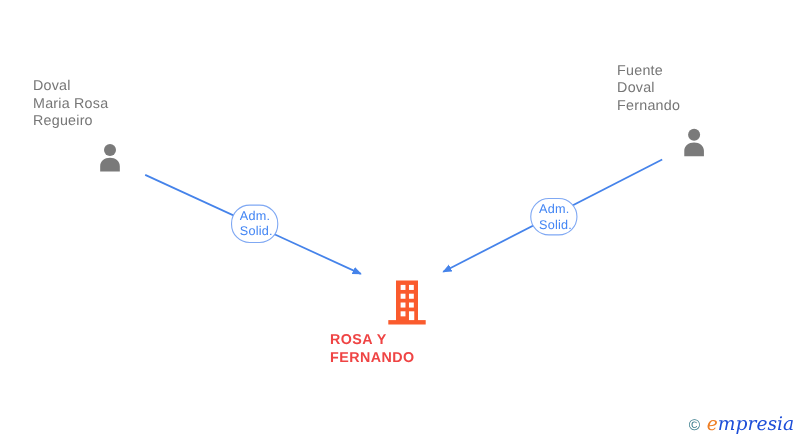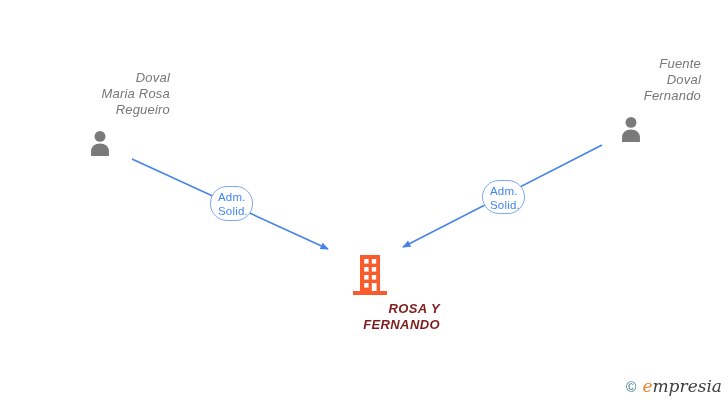--- a/index.html
+++ b/index.html
@@ -1,29 +1,29 @@
 <!DOCTYPE html>
 <html><head>
 <meta charset="utf-8">
 <style>
   html,body{margin:0;padding:0;background:#ffffff;}
   .stage{
     position:relative;width:728px;height:400px;background:#ffffff;overflow:hidden;
     font-family:"Liberation Sans","DejaVu Sans",sans-serif;
   }
   .edges{position:absolute;left:0;top:0;width:728px;height:400px;}
-  .node{position:absolute;text-align:right;font-style:italic;}
+  .node{position:absolute;text-align:left;}
   .person-name{
     font-size:13px;line-height:16px;color:#767676;letter-spacing:.2px;
   }
   .person-icon{display:block;margin:10px auto 0;}
   .company-icon{display:block;margin:0 auto;}
   .company-name{
     margin-top:5px;font-size:13px;line-height:16px;font-weight:bold;
-    color:#7f1d1d;letter-spacing:.4px;
+    color:#ef4444;letter-spacing:.4px;
   }
   .edge-label{
     position:absolute;box-sizing:border-box;background:#ffffff;
     border:1.5px solid #7fa8f3;border-radius:17px;
     padding:3px 4px 2px 7px;text-align:left;
   }
   .edge-label span{
     display:block;font-size:11.5px;line-height:14px;color:#4285f4;letter-spacing:.2px;
   }
   .brand{
@@ -32,21 +32,21 @@
   }
   .brand .copy{
     font-size:14px;color:#3a7c8c;margin-right:6px;
     font-family:"Liberation Sans",sans-serif;
   }
   .brand .script{
     font-family:"DejaVu Serif","Liberation Serif",serif;
     font-style:italic;font-size:17px;line-height:17px;
   }
   .brand .brand-e{color:#ee7e24;}
-  .brand .brand-rest{color:#404040;}
+  .brand .brand-rest{color:#1d4ed8;}
 </style>
 </head>
 <body>
 
 <div class="stage">
 
   <svg class="edges" width="728" height="400" viewBox="0 0 728 400">
     <defs>
       <marker id="arrow" markerWidth="9" markerHeight="8" refX="7.5" refY="3.5" orient="auto" markerUnits="userSpaceOnUse">
         <path d="M0,0 L8.5,3.5 L0,7 Z" fill="#4583ea"></path>

